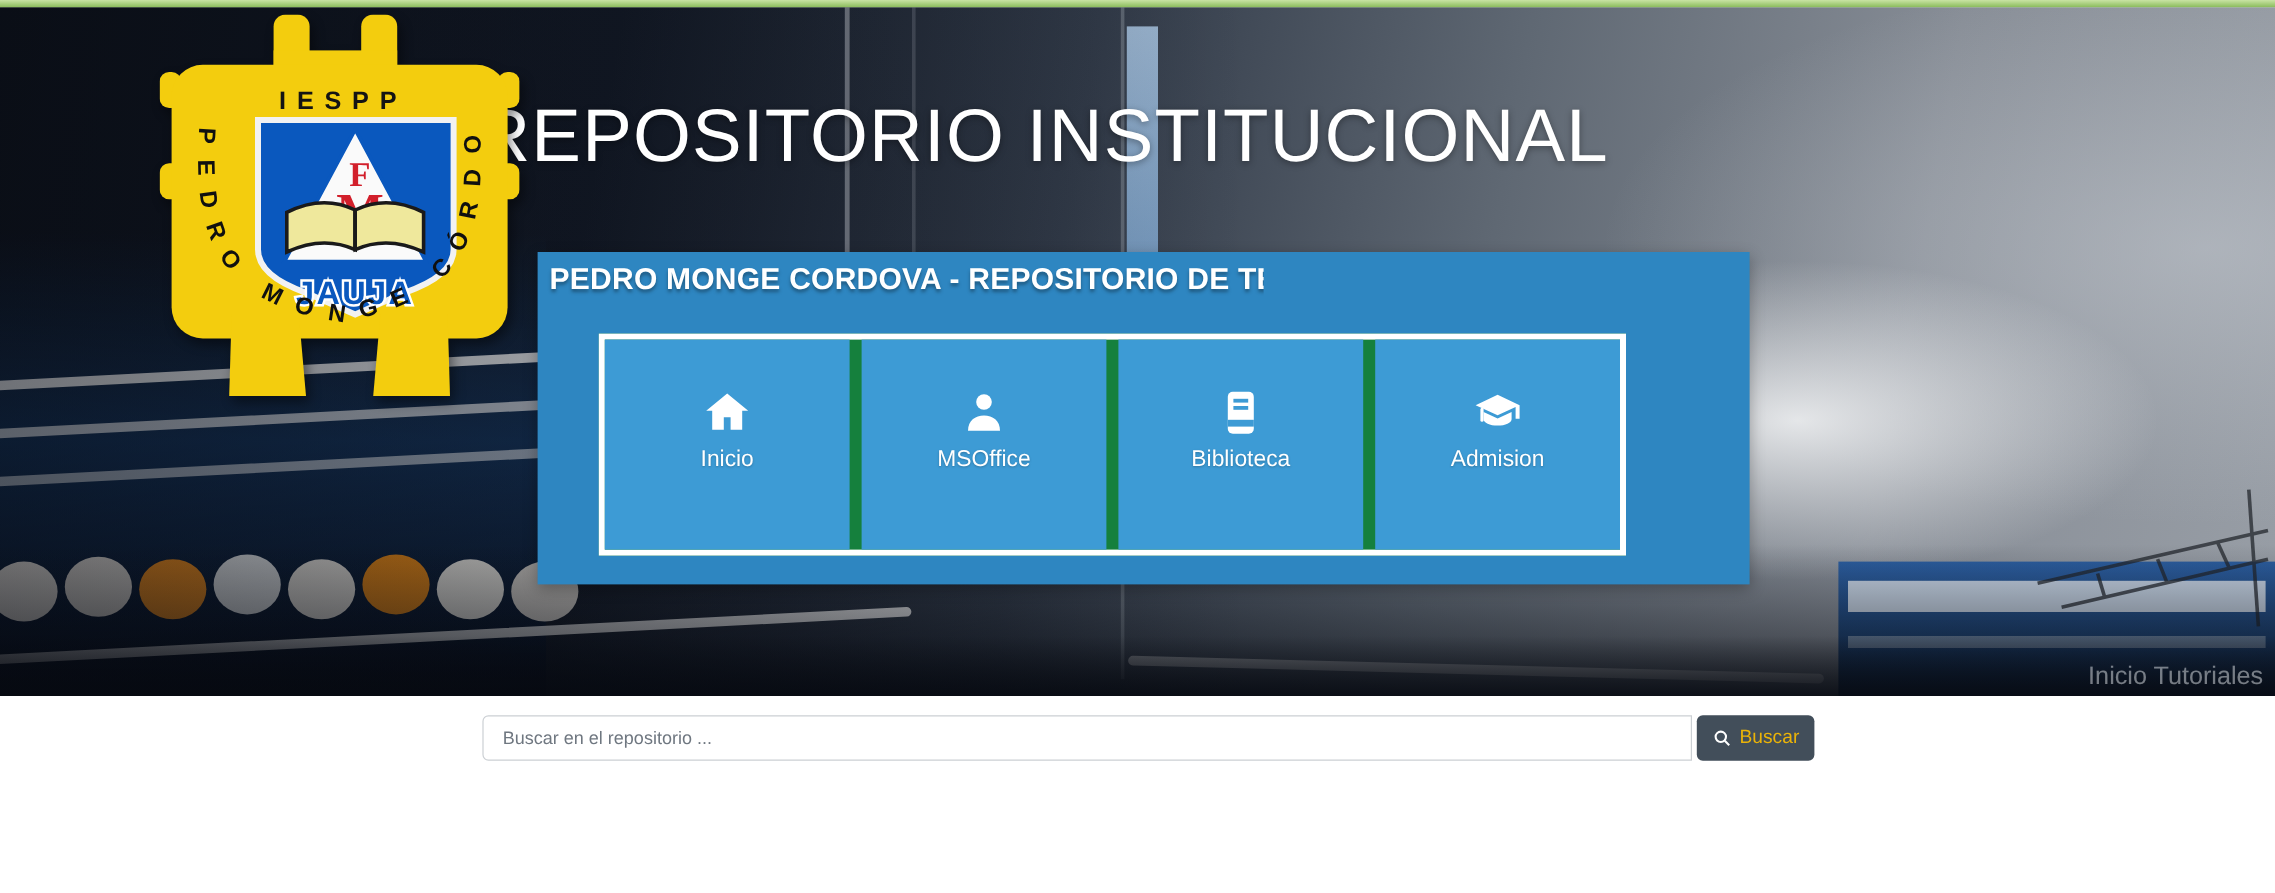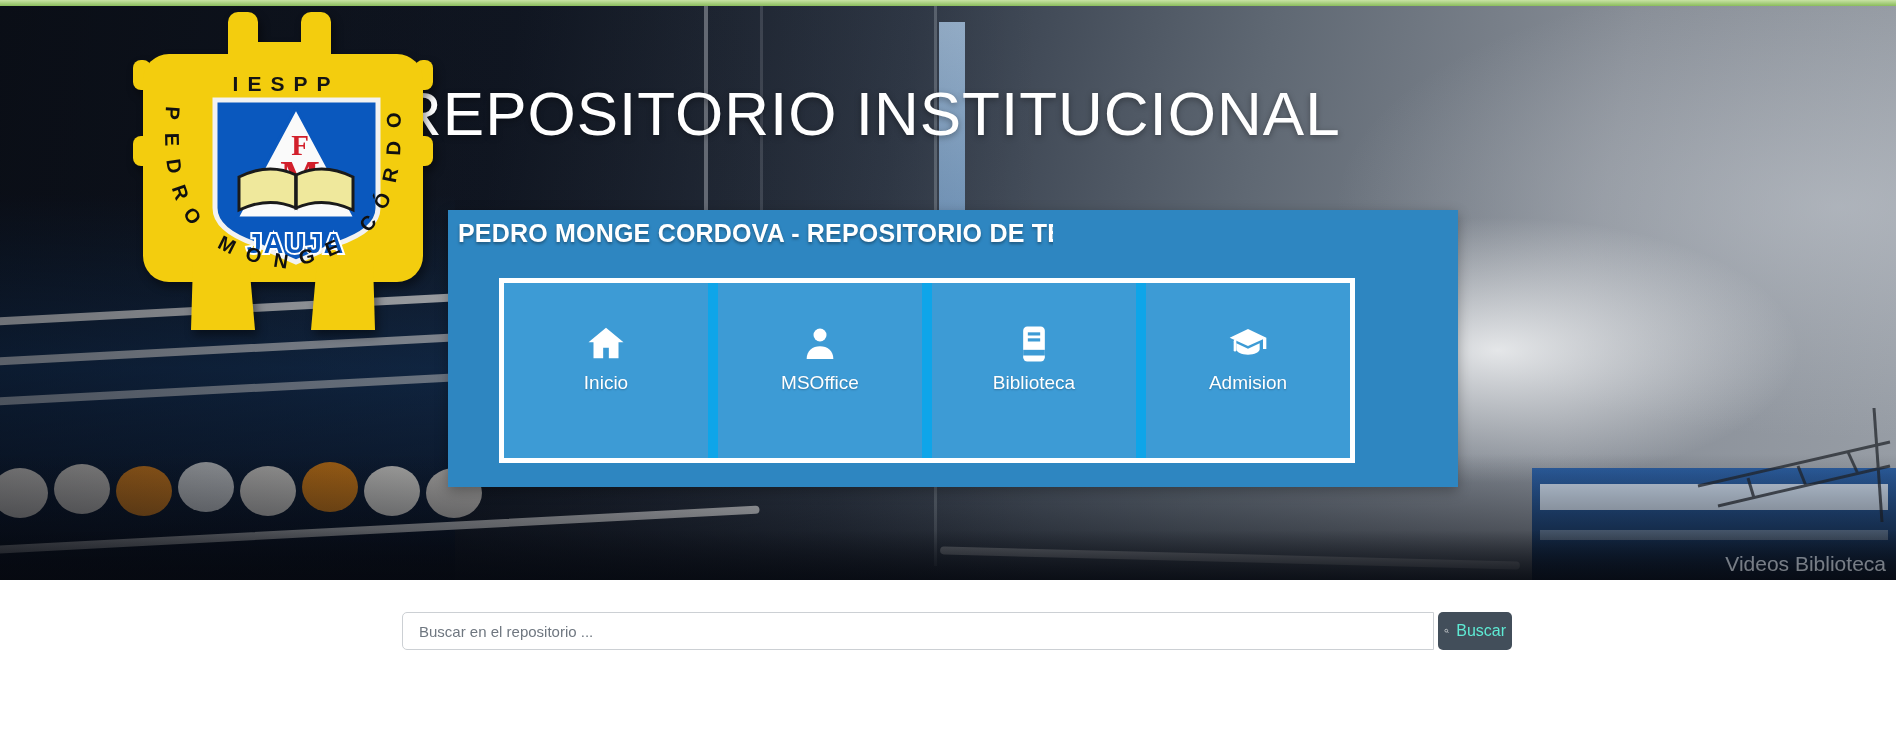--- a/index.html
+++ b/index.html
@@ -46,36 +46,36 @@
         font-size:62px;line-height:1.1;font-weight:300;color:#fff;letter-spacing:1px;
         text-shadow:0 2px 6px rgba(0,0,0,.35);white-space:nowrap;}
 
   
   .panel{position:absolute;left:448px;top:204px;width:1010px;height:277px;z-index:4;
         background:#2e86c1;box-shadow:0 4px 12px rgba(0,0,0,.3);}
   .panel-heading{margin:0;padding:9px 0 0 10px;width:595px;overflow:hidden;white-space:nowrap;
         font-size:25px;font-weight:700;color:#fff;letter-spacing:.2px;
         text-shadow:0 2px 3px rgba(0,0,0,.35);}
   .nav-box{position:absolute;left:51px;top:68px;width:846px;height:175px;
-        background:#0ea5e9;border:5px solid #fff;display:flex;gap:10px;}
+        background:#15803d;border:5px solid #fff;display:flex;gap:10px;}
   .tile{flex:1;background:#3d9bd5;display:flex;align-items:center;justify-content:center;cursor:pointer;}
   .tile-inner{display:flex;flex-direction:column;align-items:center;transform:translateY(-12px);}
   .tile svg{width:40px;height:40px;margin-bottom:8px;}
   .tile-label{font-size:19px;color:#fff;text-shadow:0 1px 2px rgba(0,0,0,.25);}
 
   .watermark{position:absolute;right:10px;bottom:4px;z-index:4;font-size:21px;
         color:rgba(228,231,235,.5);}
 
   
-  .search-row{position:absolute;left:402px;top:612px;width:1110px;height:38px;display:flex;z-index:5;}
+  .search-row{position:absolute;left:402px;top:596px;width:1110px;height:38px;display:flex;z-index:5;}
   .search-input{flex:1;height:38px;box-sizing:border-box;border:1px solid #ccd0d4;border-radius:5px 0 0 5px;
         padding:0 16px;font-size:15px;color:#333;font-family:"Liberation Sans",sans-serif;outline:none;}
   .search-input::placeholder{color:#6f7780;}
-  .search-btn{width:74px;height:38px;margin-left:4px;border:none;border-radius:5px;background:#424e5a;
-        color:#5eead4;font-size:16px;font-family:"Liberation Sans",sans-serif;display:flex;align-items:center;
+  .search-btn{width:98px;height:38px;margin-left:4px;border:none;border-radius:5px;background:#424e5a;
+        color:#eab308;font-size:16px;font-family:"Liberation Sans",sans-serif;display:flex;align-items:center;
         justify-content:center;gap:7px;cursor:pointer;}
   .search-btn svg{width:16px;height:16px;}
 
   .communities-title{position:absolute;left:402px;top:660px;margin:0;font-size:31px;line-height:1.3;
         font-weight:400;color:#3d4751;}
   .communities-sub{position:absolute;left:402px;top:712px;margin:0;font-size:17px;color:#4a545e;}
 </style>
 </head>
 <body>
 
@@ -195,21 +195,21 @@
               <path d="M5 11.6v3.6c0 1.8 3.1 3.2 7 3.2s7-1.4 7-3.2v-3.6l-7 3.2z"></path>
               <rect x="3.4" y="9.5" width="1.6" height="7" rx=".8"></rect>
             </svg>
             <span class="tile-label">Admision</span>
           </div>
         </div>
 
       </div>
     </div>
 
-    <div class="watermark">Videos Biblioteca</div>
+    <div class="watermark">Inicio Tutoriales</div>
   </div>
 
   <div class="search-row">
     <input class="search-input" type="text" placeholder="Buscar en el repositorio ..." style="">
     <button class="search-btn">
       <svg viewBox="0 0 24 24" fill="none" stroke="#fff" stroke-width="2.6">
         <circle cx="10.5" cy="10.5" r="6.5"></circle>
         <path d="M15.5 15.5 21 21"></path>
       </svg>
       <span>Buscar</span>

